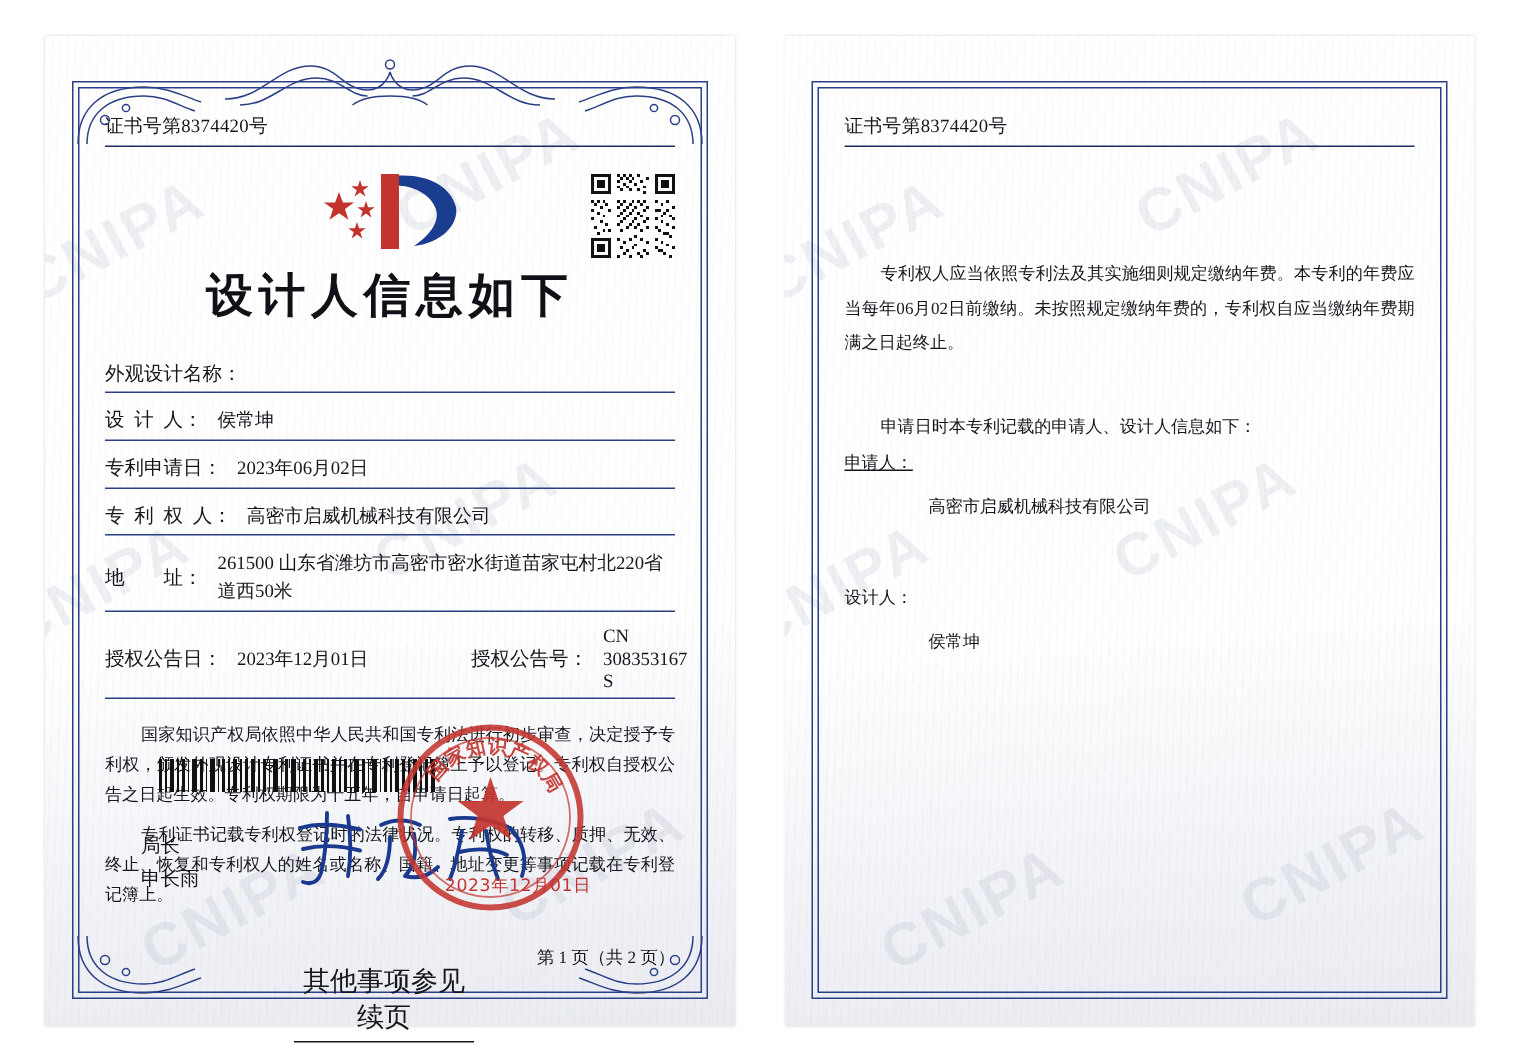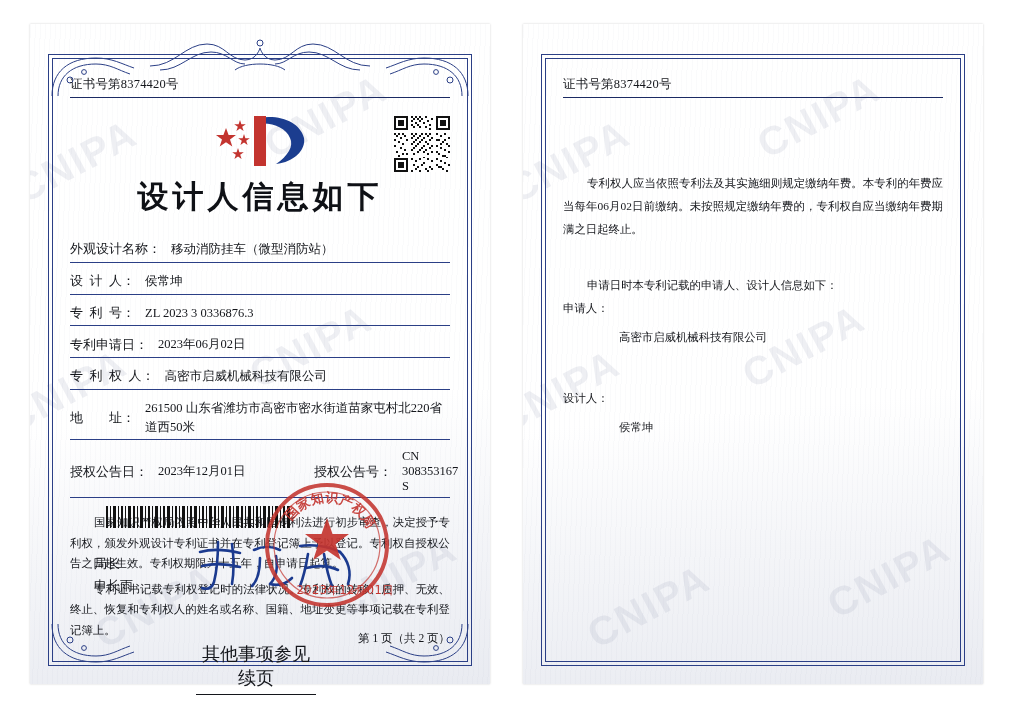--- a/index.html
+++ b/index.html
@@ -233,20 +233,21 @@
     font-size: 11.4px;
     line-height: 2.0;
     color: #15171c;
     text-indent: 24px;
     margin-top: 34px;
   }
   .r-label {
     font-size: 11.4px;
     color: #15171c;
     margin-top: 4px;
+    text-decoration: underline;
   }
   .r-val {
     font-size: 11.4px;
     color: #15171c;
     margin-top: 14px;
     padding-left: 56px;
   }
   .r-label2 {
     font-size: 11.4px;
     color: #15171c;
@@ -368,29 +369,24 @@
           <path d="M9 22h1v1h-1zM11 23h1v1h-1zM13 22h1v1h-1zM15 24h1v1h-1zM17 22h1v1h-1zM19 23h1v1h-1zM10 25h1v1h-1zM12 26h1v1h-1zM14 25h1v1h-1zM16 27h1v1h-1zM18 26h1v1h-1zM9 28h1v1h-1zM13 28h1v1h-1zM17 28h1v1h-1zM11 27h1v1h-1zM15 21h1v1h-1zM19 27h1v1h-1z"></path>
         </g>
       </svg>
     </div>
 
     <div class="title">设计人信息如下</div>
 
     <div class="fields">
       <div class="field-row">
         <span class="field-label">外观设计名称：</span>
-        <span class="field-value">移动消防挂车（微型消防站）</span>
       </div>
       <div class="field-row">
         <span class="field-label">设  计  人：</span>
         <span class="field-value">侯常坤</span>
-      </div>
-      <div class="field-row">
-        <span class="field-label">专  利  号：</span>
-        <span class="field-value">ZL 2023 3 0336876.3</span>
       </div>
       <div class="field-row">
         <span class="field-label">专利申请日：</span>
         <span class="field-value">2023年06月02日</span>
       </div>
       <div class="field-row">
         <span class="field-label">专  利  权  人：</span>
         <span class="field-value">高密市启威机械科技有限公司</span>
       </div>
       <div class="field-row">

